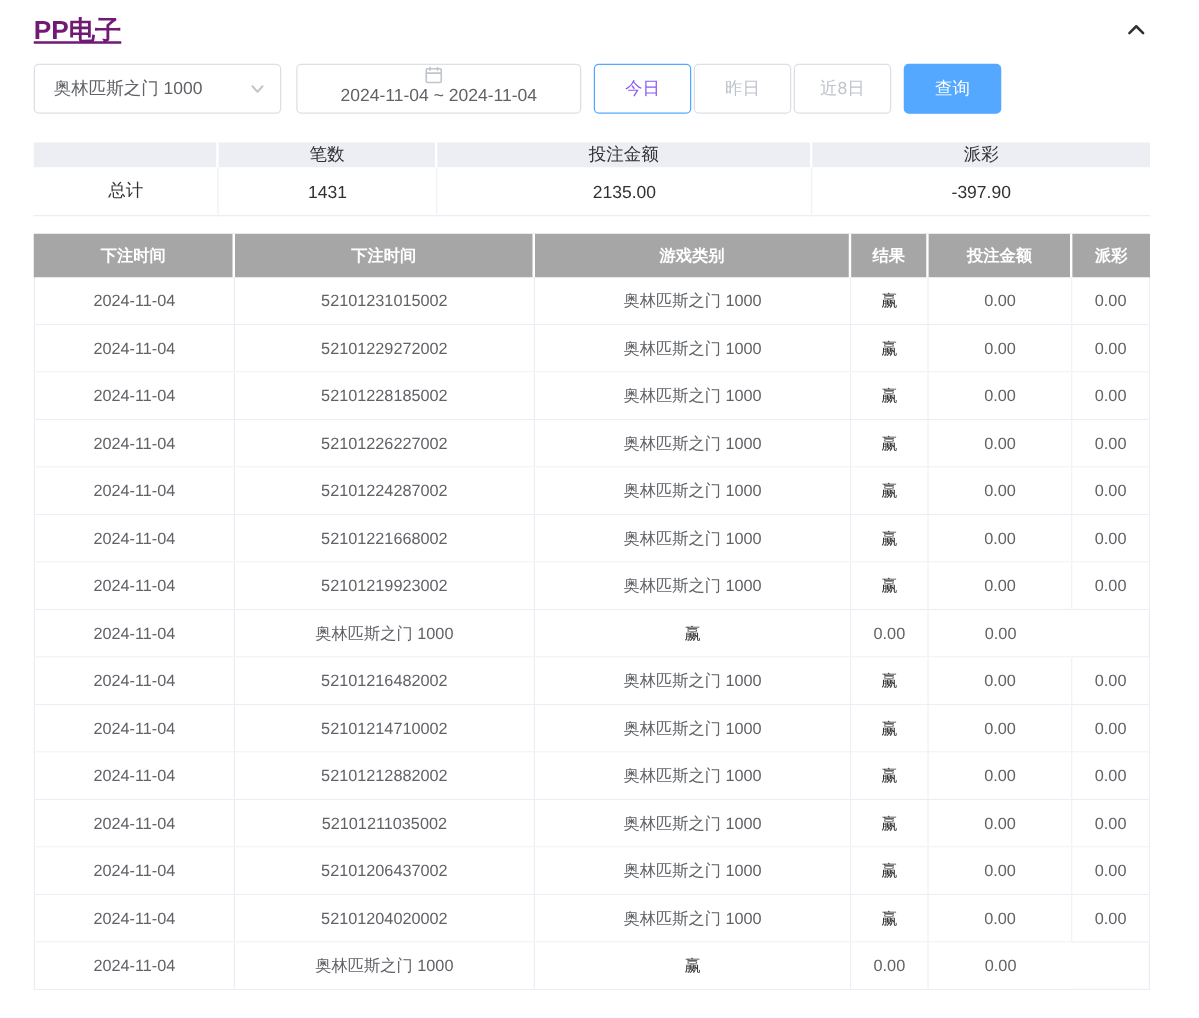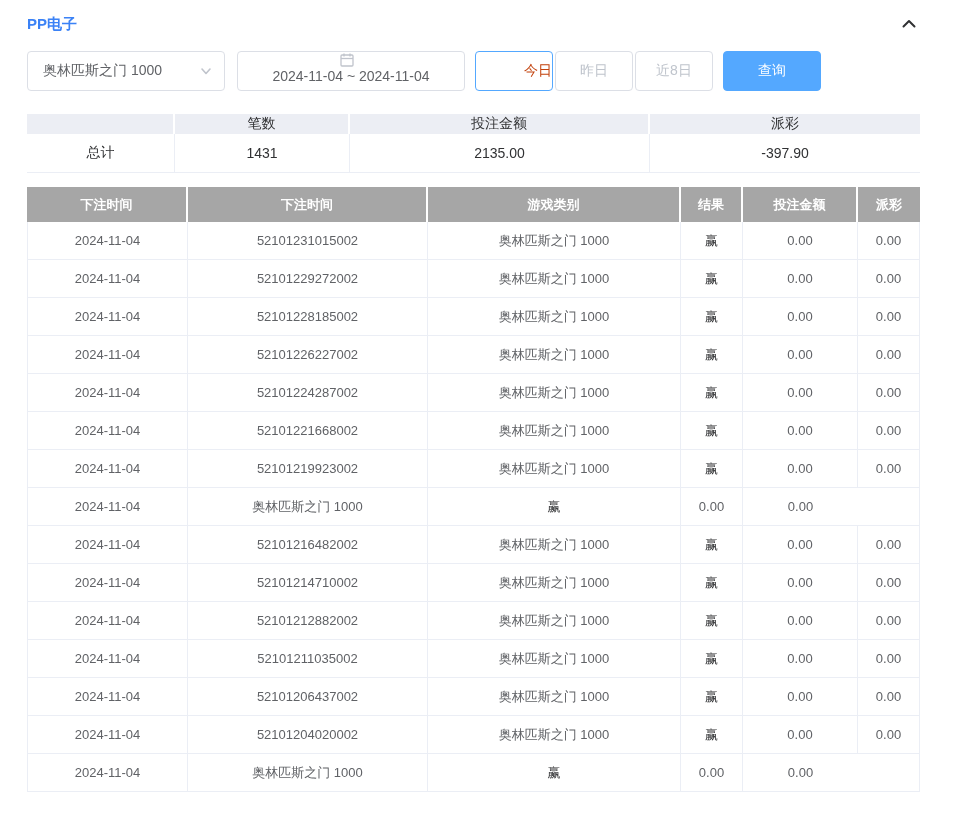--- a/index.html
+++ b/index.html
@@ -7,21 +7,21 @@
   body {
     width:959px; height:814px; overflow:hidden;
     font-family:"Liberation Sans","DejaVu Sans",sans-serif;
     color:#606266;
   }
   .page { padding:13px 0 0 27px; }
   .content { width:893px; }
 
   
   .page-header { display:flex; align-items:center; justify-content:space-between; height:22px; }
-  .page-title { font-size:15px; font-weight:bold; color:#3b82f6; }
+  .page-title { font-size:21px; font-weight:bold; color:#701a75;text-decoration:underline; }
   .collapse-btn { width:22px; height:22px; display:flex; align-items:center; justify-content:center; cursor:pointer; background:none; border:none; }
 
   
   .filter-bar { display:flex; align-items:center; margin-top:16px; }
   .select-box {
     width:198px; height:40px; border:1px solid #dcdfe6; border-radius:4px;
     display:flex; align-items:center; justify-content:space-between;
     padding:0 12px 0 15px; font-size:14px; color:#606266; background:#fff; cursor:pointer;
   }
   .date-box {
@@ -29,23 +29,23 @@
     display:flex; align-items:center; padding:0 10px; margin-left:12px;
     font-size:14px; color:#606266; background:#fff; cursor:pointer;flex-direction:column;
   }
   .date-box .cal { display:flex; margin-right:9px; }
   .quick-btn {
     width:78px; height:40px; background:#fff; border:1px solid #dcdfe6; border-radius:4px;
     font-size:14px; color:#bfc4cc; cursor:pointer; font-family:inherit;
   }
   .quick-btn.first { margin-left:10px; }
   .quick-btn + .quick-btn { margin-left:2px; }
-  .quick-btn.active { border-color:#54a8ff; color:#c2410c;text-align:right; }
+  .quick-btn.active { border-color:#54a8ff; color:#8b5cf6; }
   .search-btn {
-    width:98px; height:40px; margin-left:10px; background:#54a8ff; border:1px solid #54a8ff;
+    width:78px; height:40px; margin-left:10px; background:#54a8ff; border:1px solid #54a8ff;
     border-radius:4px; color:#fff; font-size:14px; cursor:pointer; font-family:inherit;
   }
 
   
   .summary { margin-top:23px; }
   .sum-row { display:grid; grid-template-columns:148px 175px 300px 270px; }
   .sum-head .cell {
     background:#eceef4; height:20px; display:flex; align-items:center; justify-content:center;
     font-size:14px; color:#303133;
   }

